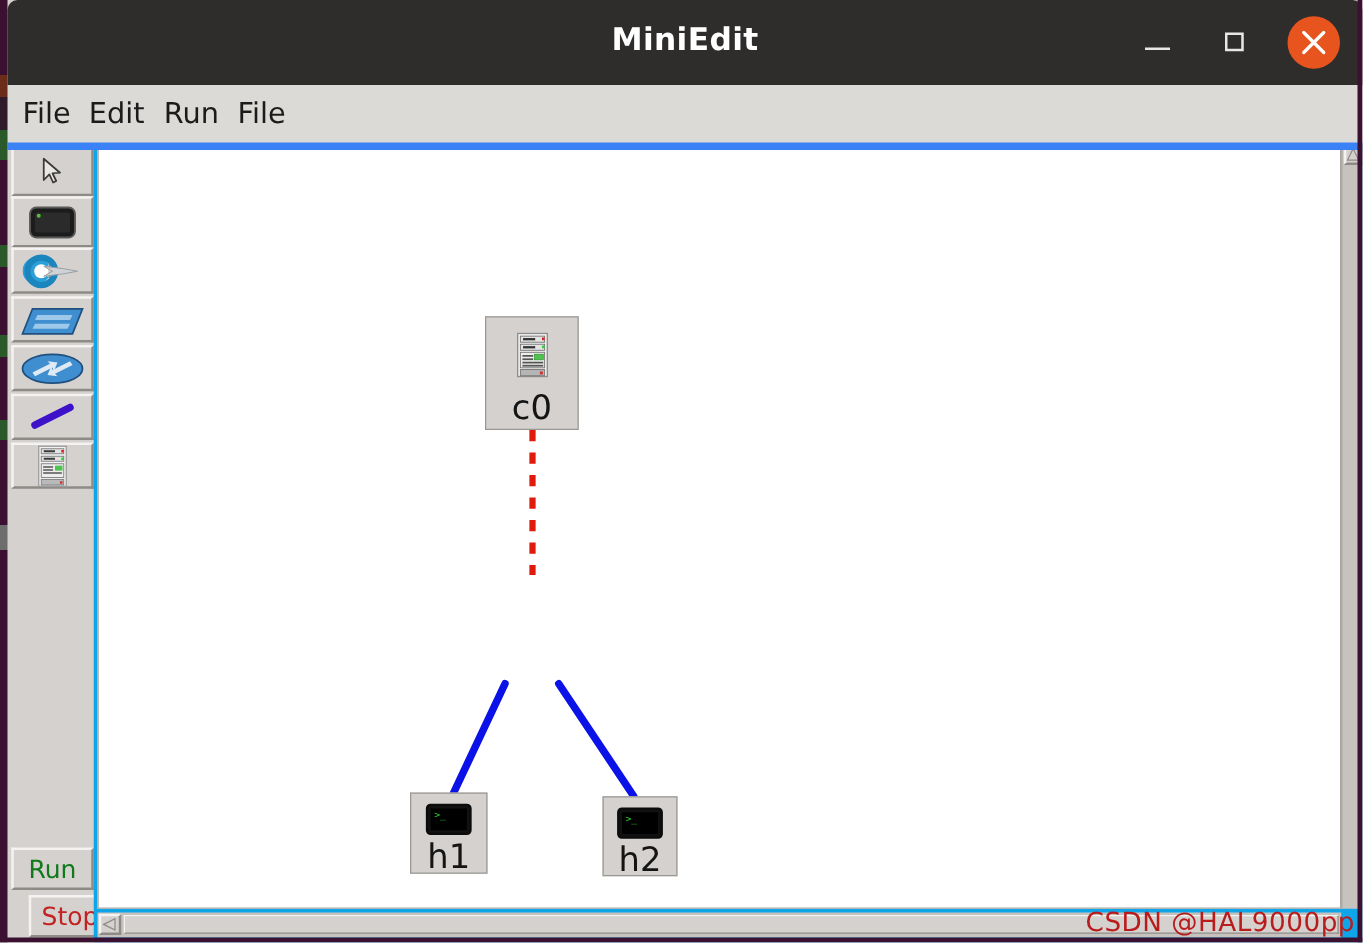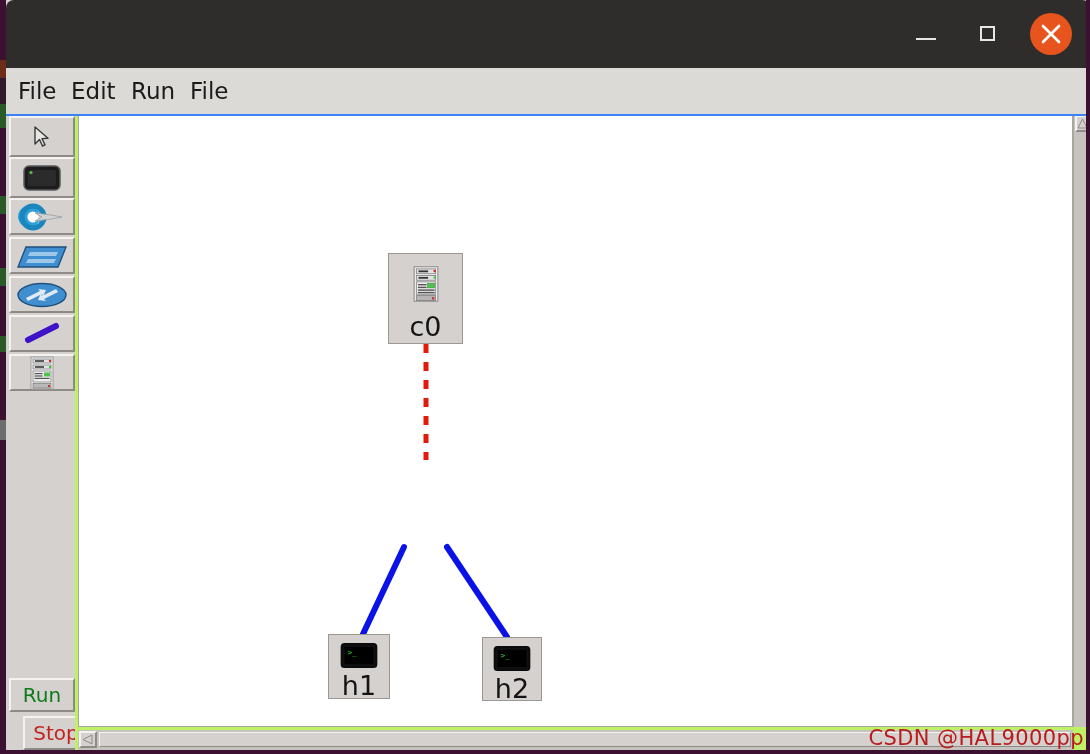--- a/index.html
+++ b/index.html
@@ -101,21 +101,21 @@
   }
   .win-close svg { position: absolute; left: 11px; top: 11px; }
 
   
   .menubar {
     position: absolute;
     left: 6px; top: 68px;
     width: 1084px;
     height: 46px;
     background: #dcdad6;
-    border-bottom: 2px solid #3b82f6;
+    border-bottom: 6px solid #3b82f6;
     z-index: 25;
   }
   .menu-item {
     position: absolute;
     top: 8px;
     height: 30px;
     line-height: 30px;
     font-size: 23px;
     color: #1b1b1b;
     padding: 0 4px;
@@ -182,21 +182,21 @@
   }
   .run-btn { bottom: 42px; color: #0f7a1a; }
   .stop-btn { bottom: 4px; color: #c32222; margin-left: 14px; }
 
   
   .canvas-wrap {
     position: absolute;
     left: 69px; top: 0;
     width: 1015px;
     height: 640px;
-    background: #bef264;
+    background: #0ea5e9;
   }
   .canvas {
     position: absolute;
     left: 3px; top: 0px;
     width: 995px;
     height: 613px;
     background: #ffffff;
     border: 1px solid #a9a6a2;
     box-sizing: border-box;
     overflow: hidden;
@@ -306,20 +306,21 @@
   }
 </style>
 </head>
 <body>
 
 <div id="app">
 
   <div class="edge-strip"></div>
 
   <div class="titlebar">
+    <div class="titlebar-title">MiniEdit</div>
 
     <div class="win-btn win-min">
       <i></i>
     </div>
 
     <div class="win-btn win-max">
       <i></i>
     </div>
 
     <div class="win-btn win-close">

